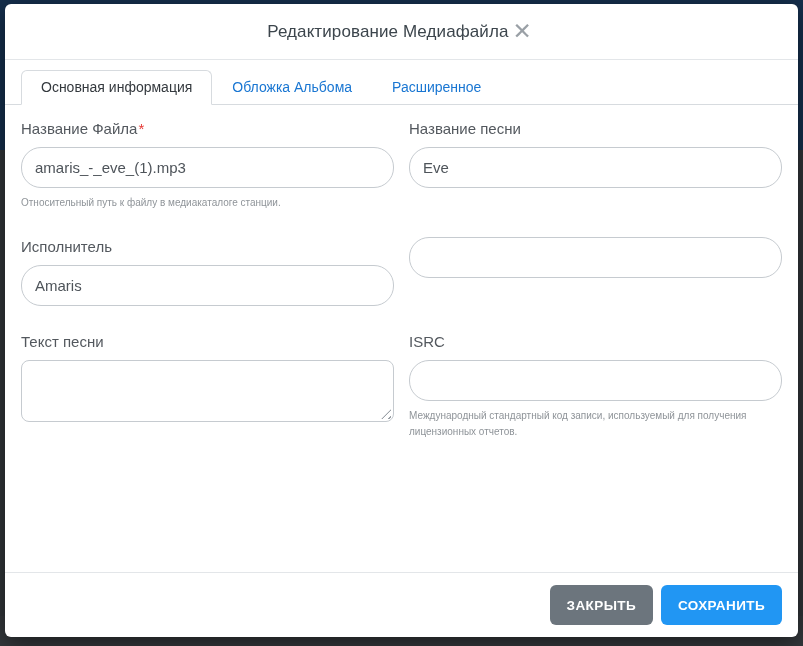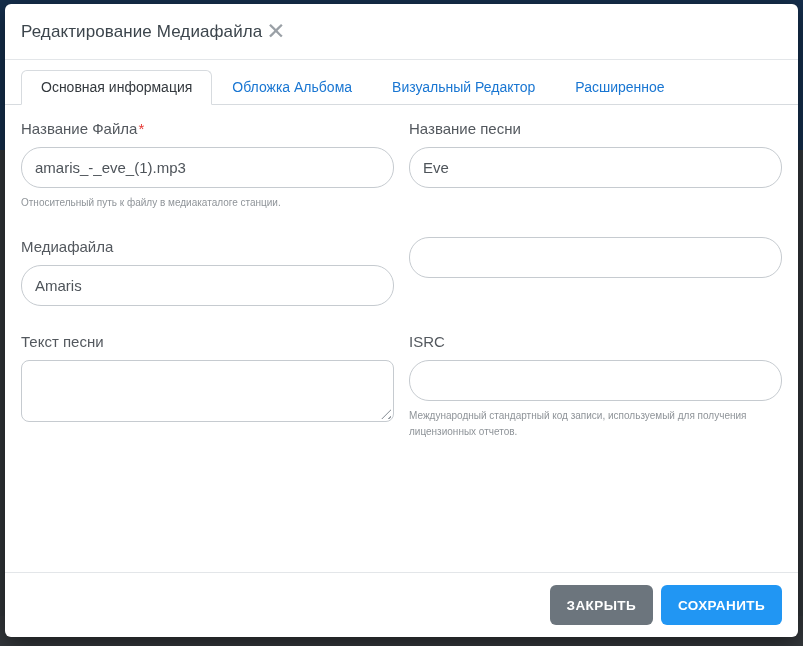--- a/index.html
+++ b/index.html
@@ -14,21 +14,21 @@
 
   .modal{
     position:absolute;top:4px;left:5px;right:5px;bottom:9px;
     background:#ffffff;border-radius:6px;
     box-shadow:0 6px 24px rgba(0,0,0,.5);
     display:flex;flex-direction:column;
   }
 
   
   .modal-header{
-    display:flex;align-items:center;justify-content:flex-start;
+    display:flex;align-items:center;justify-content:center;
     padding:0 16px;height:55px;border-bottom:1px solid #e3e6e9;flex:0 0 auto;
   }
   .modal-title{font-size:17px;font-weight:500;color:#3c454c;letter-spacing:.1px;}
   .close-btn{
     border:none;background:none;cursor:pointer;padding:0 4px;
     font-size:23px;line-height:1;color:#9aa0a6;font-weight:400;
   }
 
   
   .tab-bar{
@@ -95,42 +95,41 @@
 <div class="modal">
 
   <div class="modal-header">
     <div class="modal-title">Редактирование Медиафайла</div>
     <button class="close-btn">✕</button>
   </div>
 
   <div class="tab-bar">
     <div class="tab active">Основная информация</div>
     <div class="tab">Обложка Альбома</div>
-    <div class="tab">Визуальный Редактор</div>
     <div class="tab">Расширенное</div>
   </div>
 
   <div class="modal-body">
     <div class="form-grid">
 
       <div class="form-group">
         <div class="field-label">
           <span>Название Файла</span><span class="req">*</span>
         </div>
         <input class="text-input" type="text" value="amaris_-_eve_(1).mp3" style="">
         <div class="help-text">Относительный путь к файлу в медиакаталоге станции.</div>
       </div>
 
       <div class="form-group">
         <div class="field-label">Название песни</div>
         <input class="text-input" type="text" value="Eve" style="">
       </div>
 
       <div class="form-group">
-        <div class="field-label">Медиафайла</div>
+        <div class="field-label">Исполнитель</div>
         <input class="text-input" type="text" value="Amaris" style="">
       </div>
 
 
       <div class="form-group">
         <input class="text-input" type="text" value="" style="">
       </div>
 
       <div class="form-group">
         <div class="field-label">Текст песни</div>

